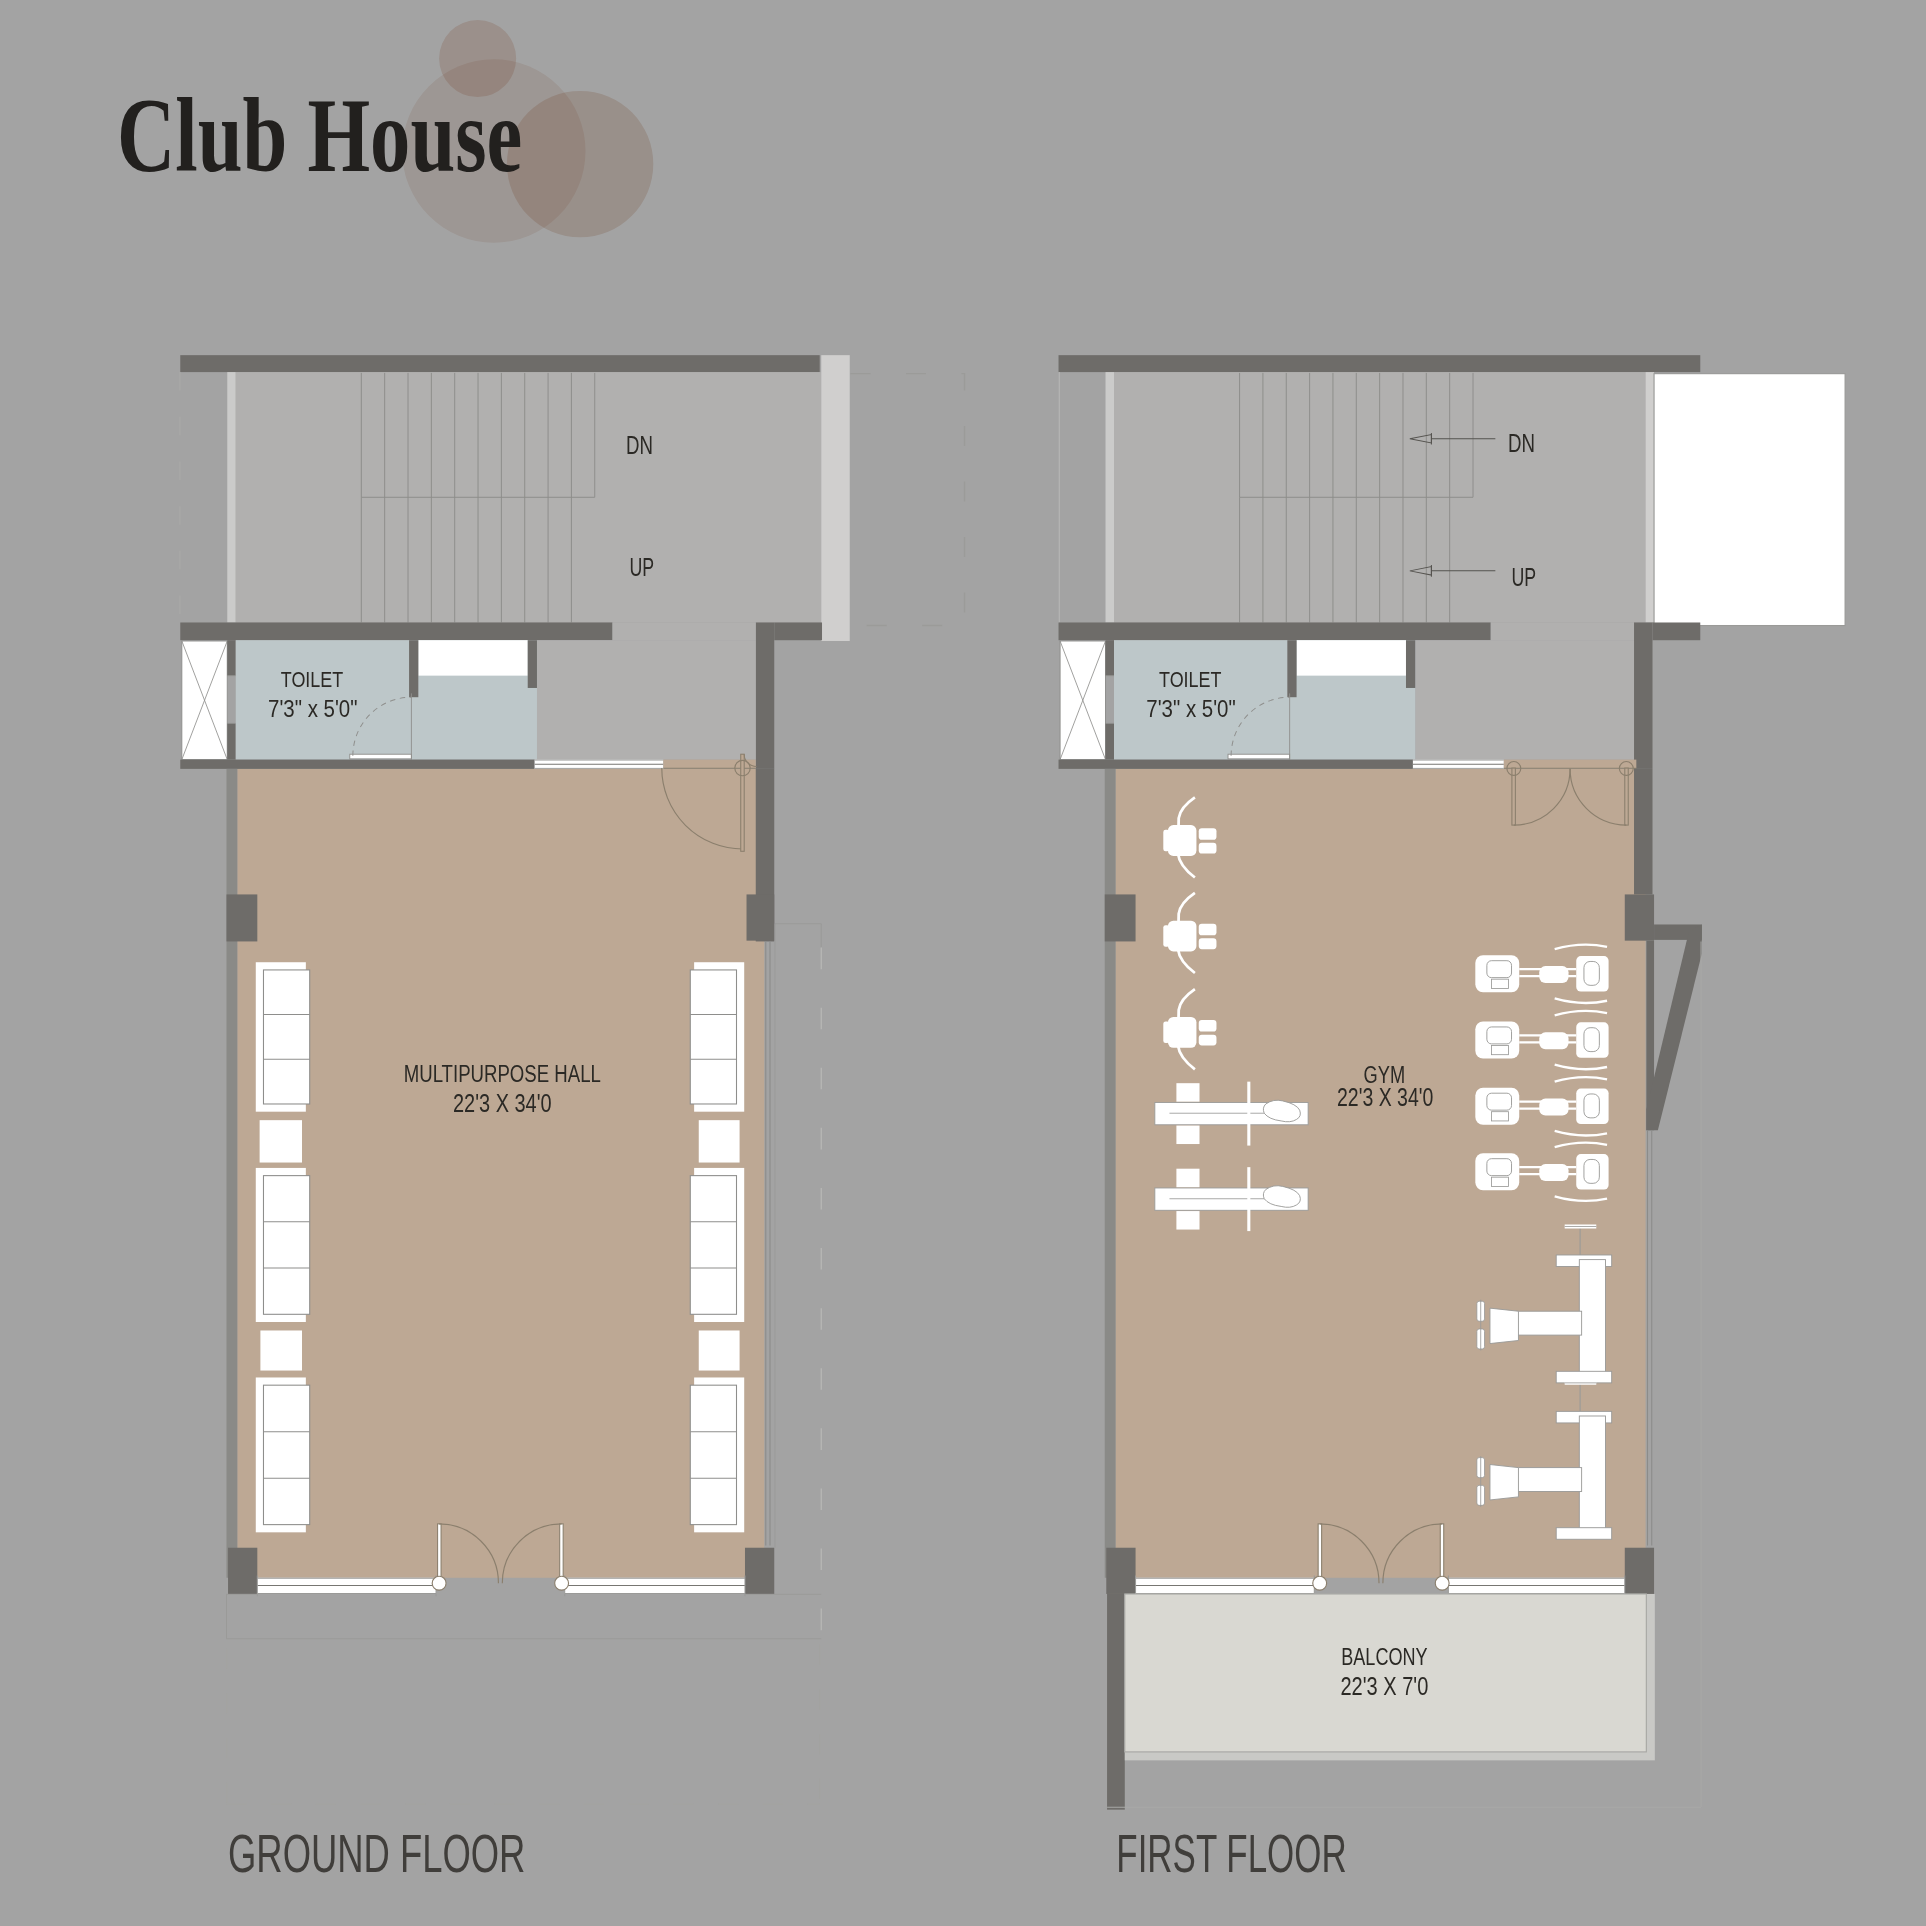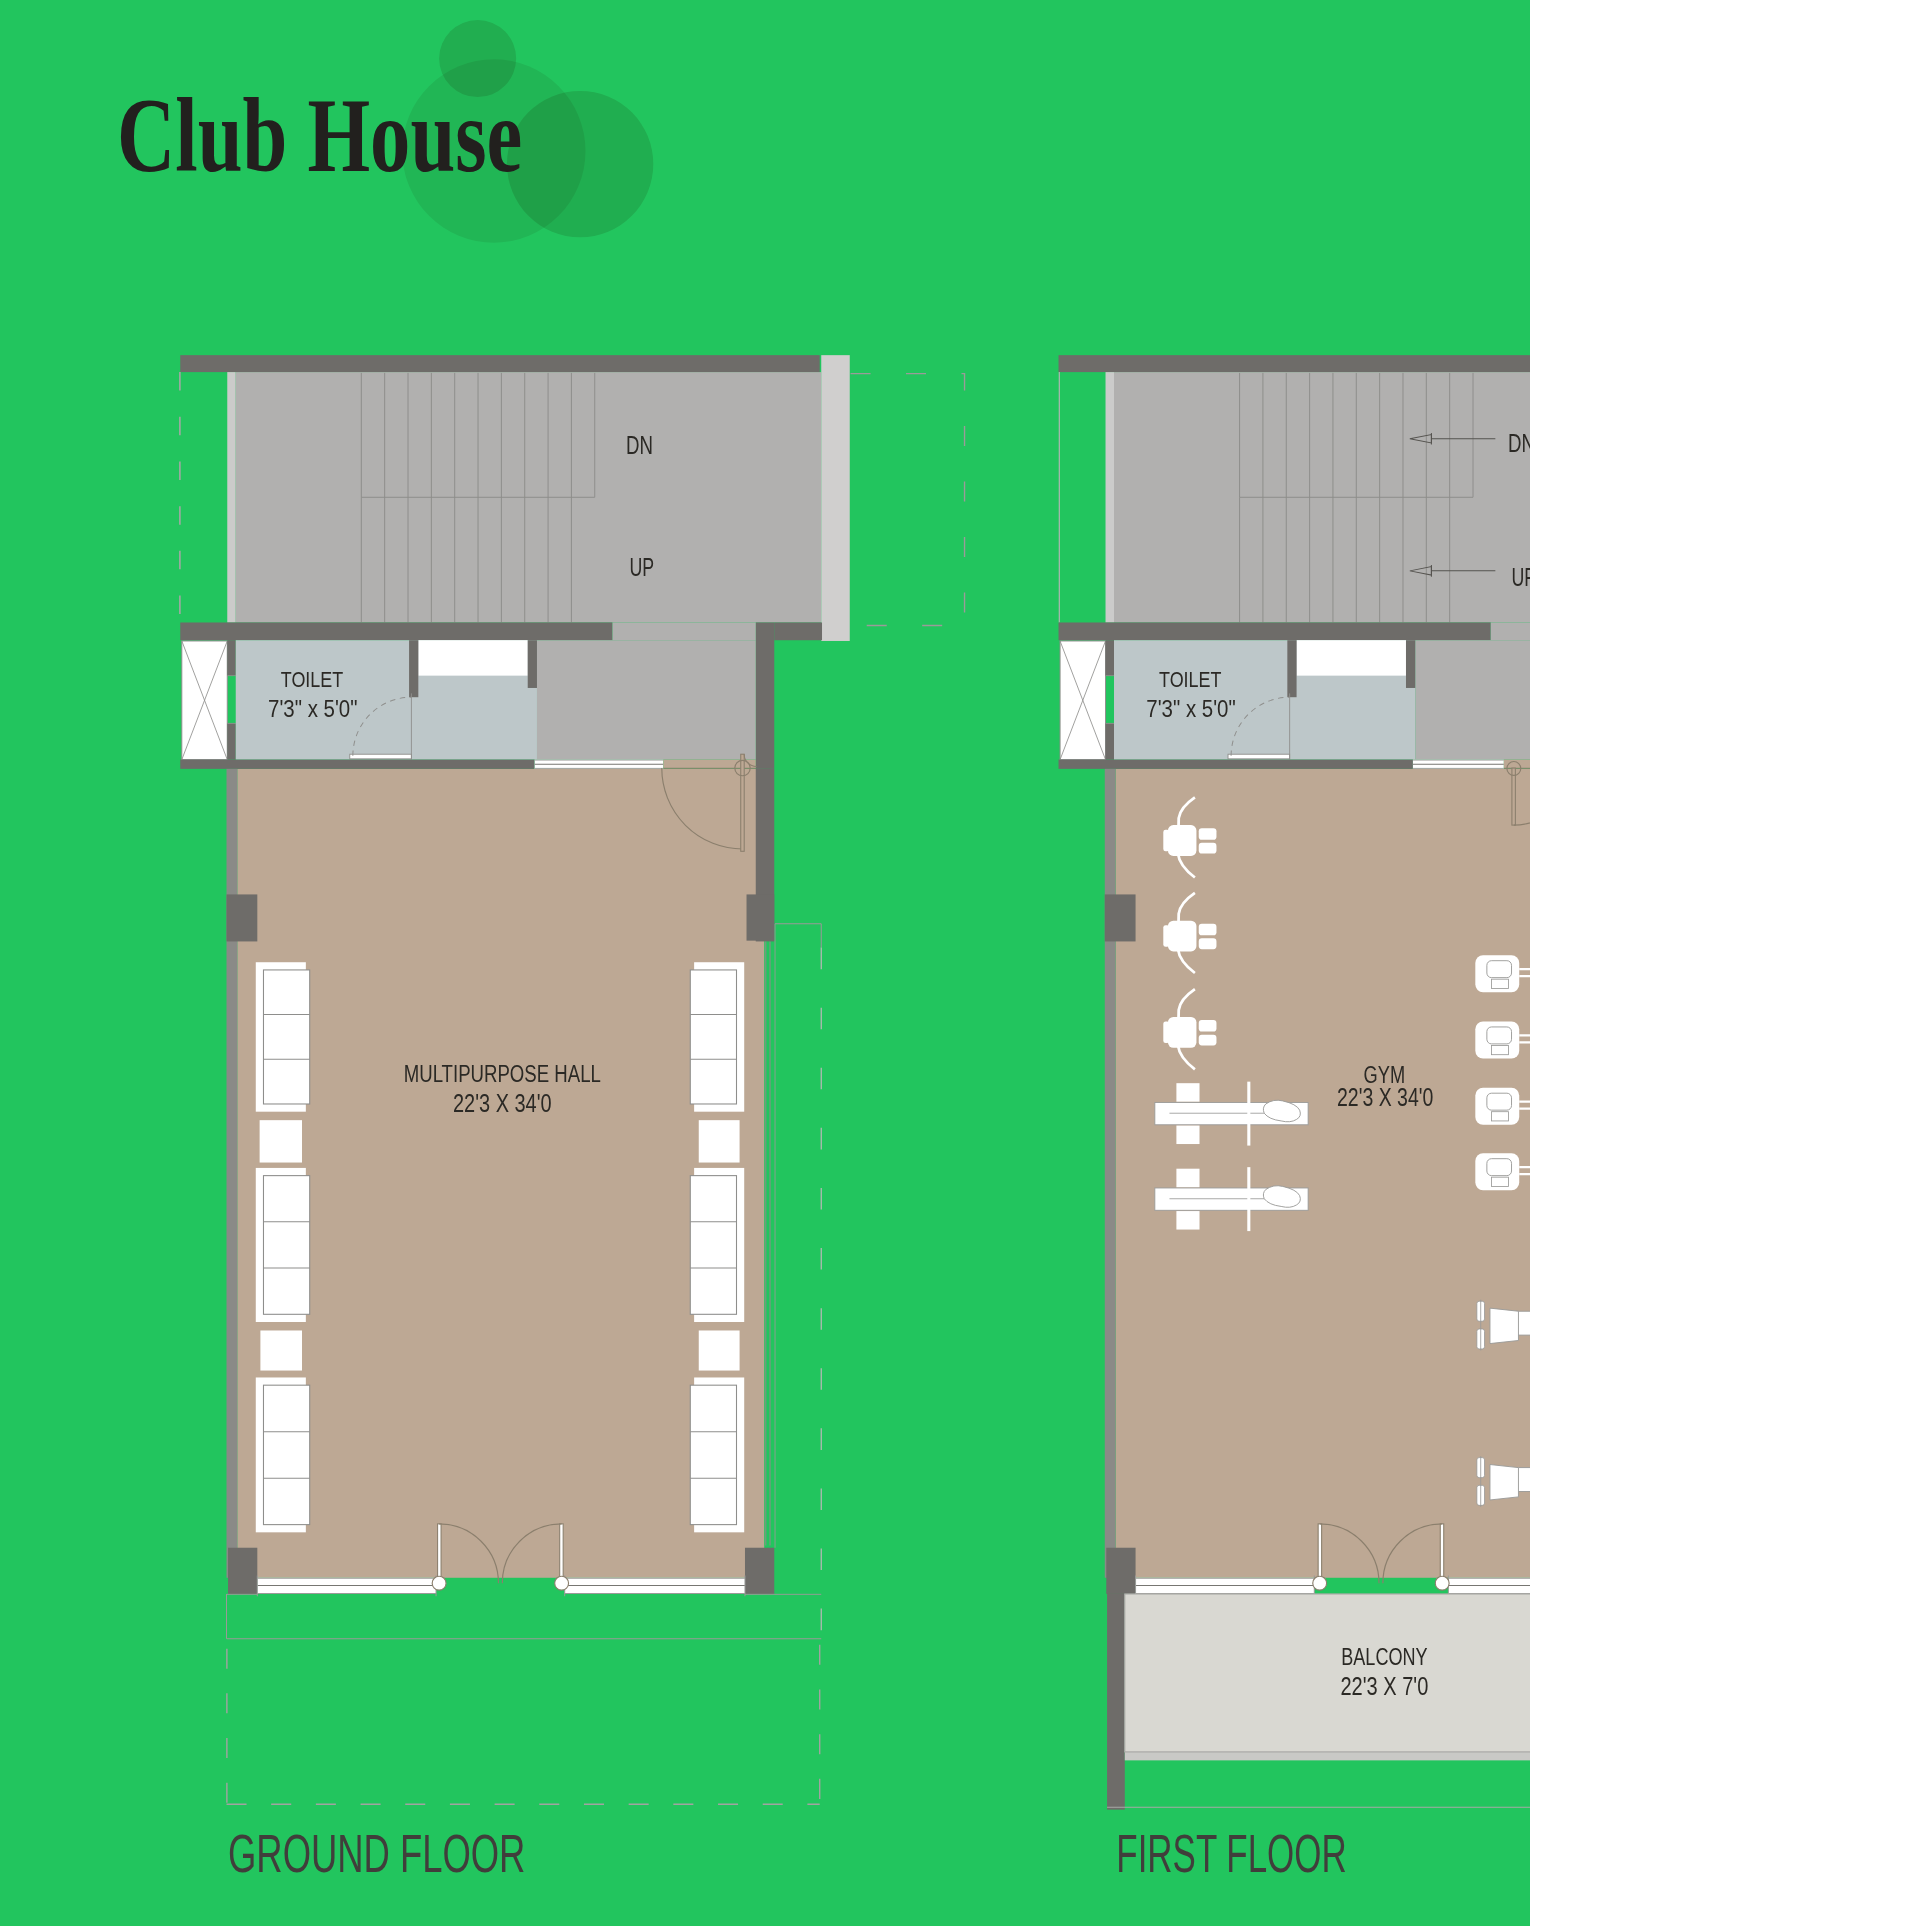--- a/index.html
+++ b/index.html
@@ -1,16 +1,16 @@
 <!DOCTYPE html>
 <html style="font-size:12.3px"><head>
 <meta charset="utf-8">
 <style>
   html,body{margin:0;padding:0;background:#ffffff;}
-  #page{position:relative;width:1530px;height:1926px;background:#22c55e;overflow:hidden;}
+  #page{position:relative;width:1926px;height:1926px;background:#a3a3a3;overflow:hidden;}
 </style>
 </head>
 <body>
 <div id="page">
 <svg width="1926" height="1926" viewBox="0 0 2500 2500">
 <g>
 <circle cx="641" cy="196" r="119" fill="#f6ece7" style="mix-blend-mode:multiply"></circle>
 <circle cx="753" cy="213" r="95" fill="#f0e1d8" style="mix-blend-mode:multiply"></circle>
 <circle cx="620" cy="76" r="50" fill="#f2e1d9" style="mix-blend-mode:multiply"></circle>
 </g>

